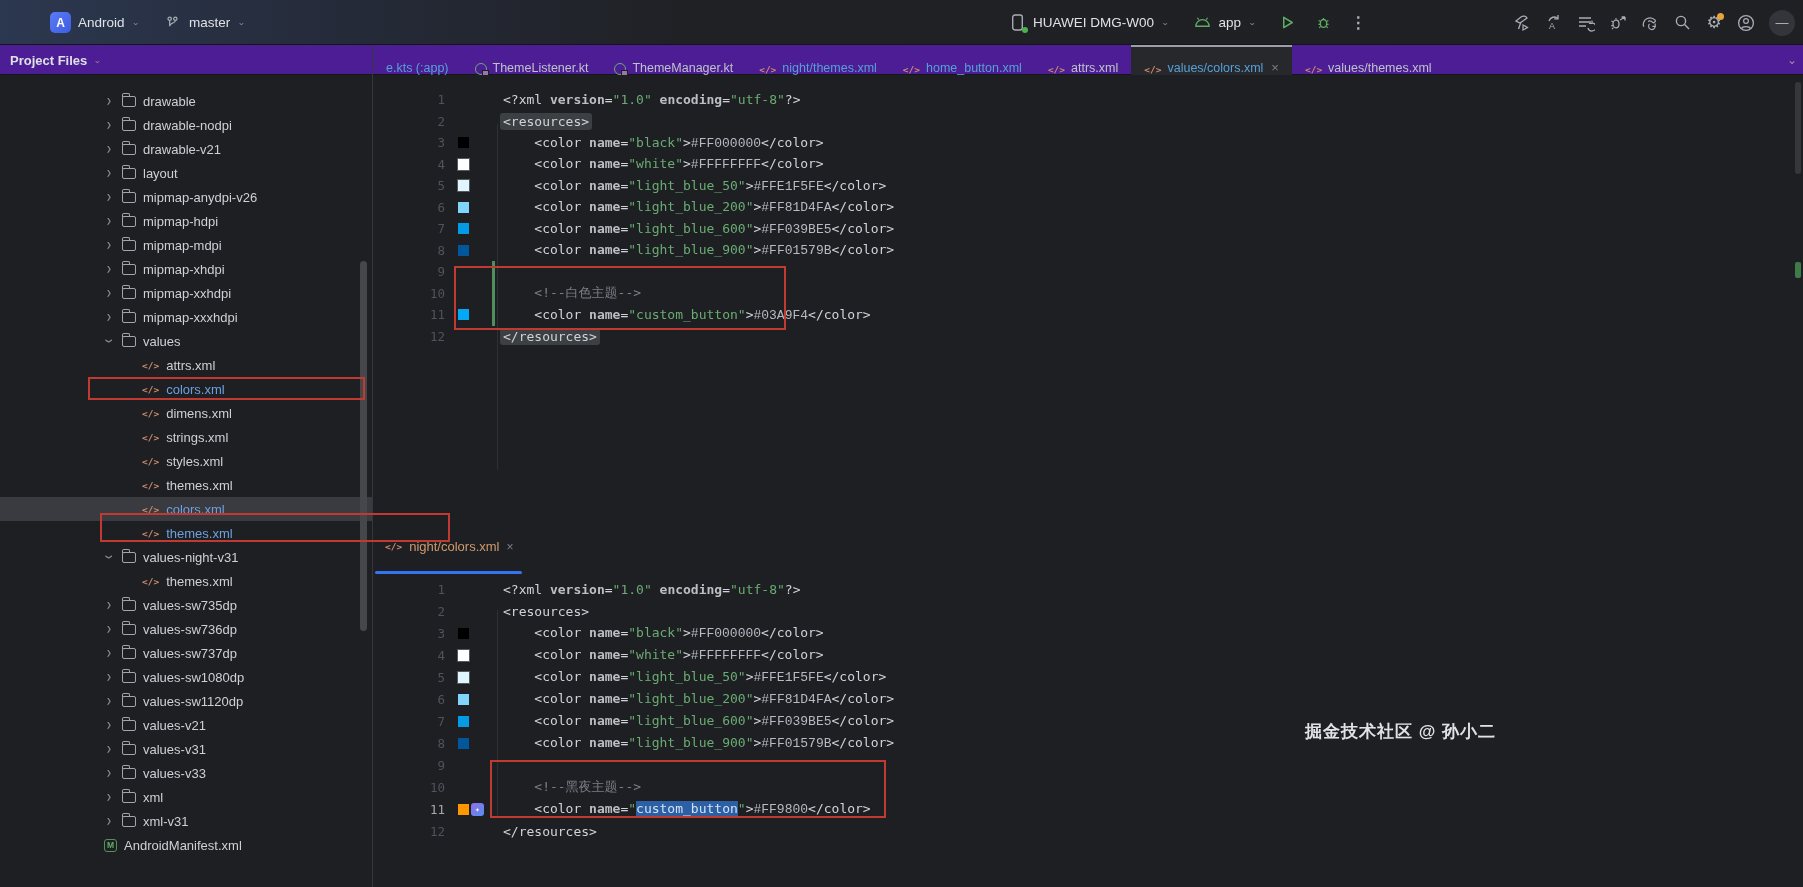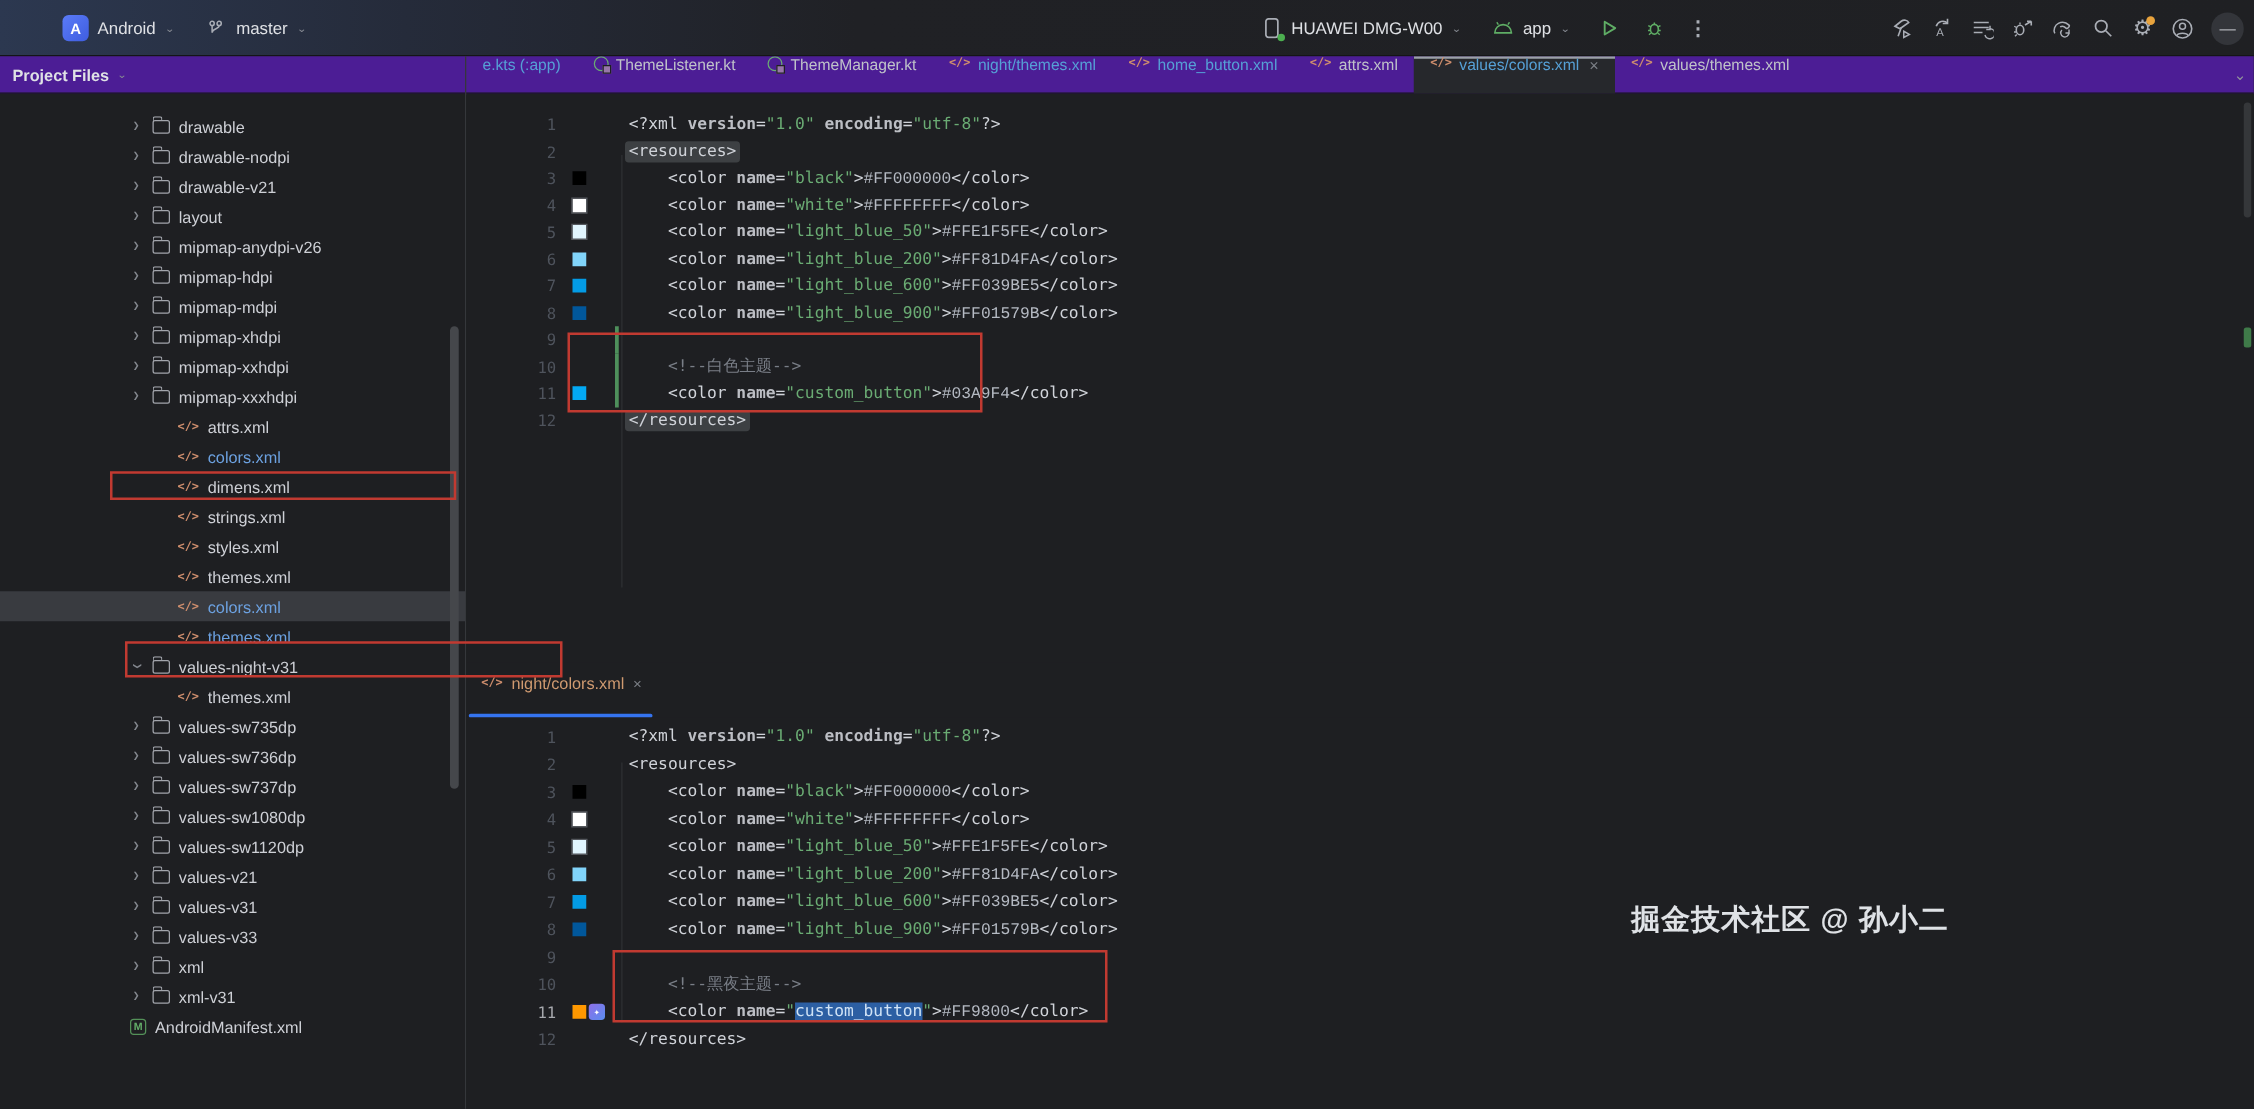--- a/index.html
+++ b/index.html
@@ -33,21 +33,21 @@
   
   #row2 { position:absolute; left:0; top:45px; width:1803px; height:30px; background:#4c1d95;
           border-bottom:1px solid #141517; }
   #project-header { position:absolute; left:0; top:0; width:372px; height:30px;
      display:flex; align-items:center; padding-left:10px; gap:6px; }
   #project-header .title { font-size:13px; font-weight:bold; color:#dfe1e5; }
 
   
   #tab-strip { position:absolute; left:373px; top:0; right:26px; height:30px;
      display:flex; align-items:stretch; overflow:hidden; }
-  .tab { display:flex; align-items:flex-start; gap:6px; padding:0 13px; font-size:12.5px;
+  .tab { display:flex; align-items:flex-end; gap:6px; padding:0 13px; font-size:12.5px;
      color:#bfc2c9; white-space:nowrap; }
   .tab.modified { color:#56a0d6; }
   .tab.active { background:#26282c; box-shadow:inset 0 2px 0 #9ba0a8; }
   .tab .close { color:#7b7f86; font-size:13px; margin-left:2px; }
   .xml-glyph { font-family:"DejaVu Sans Mono",monospace; font-size:9.5px; font-weight:bold; color:#cf8e6d; }
   .kt-ico { width:12px; height:12px; border:1.5px solid #6aab73; border-radius:50%; position:relative; }
   .kt-ico::after { content:""; position:absolute; right:-3px; bottom:-3px; width:5px; height:5px; background:#9876aa; border:1px solid #1e1f22; }
   #tabs-more { position:absolute; right:6px; top:0; height:30px; display:flex; align-items:center; color:#90949b; font-size:12px; }
 
   
@@ -103,21 +103,21 @@
   #ed-mark   { position:absolute; right:2px; top:262px; width:6px; height:16px; background:#3f7a49; border-radius:2px; }
 
   
   .redbox { position:absolute; border:2px solid #c13a31; pointer-events:none; z-index:50; }
   #rb1 { left:88px;  top:377px; width:277px; height:23px; }
   #rb2 { left:100px; top:513px; width:350px; height:29px; }
   #rb3 { left:454px; top:266px; width:332px; height:64px; }
   #rb4 { left:490px; top:760px; width:396px; height:58px; }
 
   
-  #watermark { position:absolute; left:1305px; top:720px; font-size:23px; font-weight:bold;
+  #watermark { position:absolute; left:1305px; top:720px; font-size:17px; font-weight:bold;
      color:#dfe2e6; letter-spacing:1px; }
 </style>
 </head>
 <body>
 
 <div id="toolbar">
   <div id="tb-left" class="tb-group">
     <span class="ico burger">
         <i></i>
         <i></i>
@@ -320,20 +320,25 @@
       </div>
       <div class="trow pad1">
         <span class="tchev">❯</span>
         <span class="folder-ico"></span>
         <span class="lbl">mipmap-xxhdpi</span>
       </div>
       <div class="trow pad1">
         <span class="tchev">❯</span>
         <span class="folder-ico"></span>
         <span class="lbl">mipmap-xxxhdpi</span>
+      </div>
+      <div class="trow pad1">
+        <span class="tchev exp">❯</span>
+        <span class="folder-ico"></span>
+        <span class="lbl">values</span>
       </div>
       <div class="trow pad2">
         <span class="xml-glyph">&lt;/&gt;</span>
         <span class="lbl">attrs.xml</span>
       </div>
       <div class="trow pad2">
         <span class="xml-glyph">&lt;/&gt;</span>
         <span class="lbl open">colors.xml</span>
       </div>
       <div class="trow pad2">

